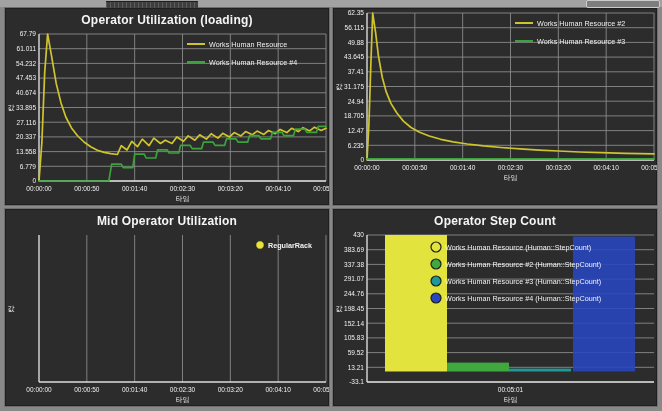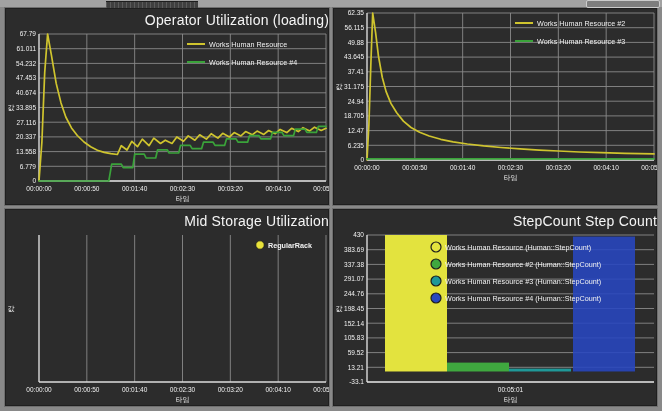--- a/index.html
+++ b/index.html
@@ -37,24 +37,24 @@
     padding:0 4px 4px 4px;
   }
   .panel{
     background:#2c2c2c;
     border:1px solid #6f6f6f;
     box-shadow:inset 0 0 0 1px #1f1f1f;
     overflow:hidden;
   }
   .panel-title{
     height:21px;line-height:24px;
-    text-align:right;
+    text-align:center;
     color:#f5f5f5;
-    font-size:14px;
-    font-weight:normal;
+    font-size:12px;
+    font-weight:bold;
     letter-spacing:0.2px;
     white-space:nowrap;
   }
   svg.chart{display:block;width:324px;height:175px;}
 </style>
 </head>
 <body>
 
 <div class="top-strip">
   <div class="top-tab"></div>
@@ -158,21 +158,21 @@
         <polyline points="34.0,152.0 35.9,116.6 37.8,57.7 39.7,5.1 42.6,24.7 45.5,48.3 49.3,69.5 53.1,83.6 57.9,95.4 63.7,104.8 70.4,113.1 78.0,119.5 86.6,124.2 96.2,128.0 107.7,131.3 120.1,133.8 134.4,136.0 150.7,137.9 167.9,139.5 187.1,140.9 206.2,142.1 225.3,143.0 246.4,144.0 268.4,144.7 292.3,145.4 321.0,145.9" fill="none" stroke="#cfc42e" stroke-width="1.7" stroke-linejoin="round" stroke-linecap="round"></polyline>
         <polyline points="34.0,150.8 321.0,150.8" fill="none" stroke="#3aa33a" stroke-width="1.7" stroke-linejoin="round" stroke-linecap="round"></polyline>
         <line x1="182" x2="200" y1="15" y2="15" stroke="#cfc42e" stroke-width="2"></line>
         <text x="204" y="17.5" fill="#f2f2f2" font-size="7.2" font-family="&quot;Liberation Sans&quot;,sans-serif">Works Human Resource #2</text>
         <line x1="182" x2="200" y1="33" y2="33" stroke="#3aa33a" stroke-width="2"></line>
         <text x="204" y="35.5" fill="#f2f2f2" font-size="7.2" font-family="&quot;Liberation Sans&quot;,sans-serif">Works Human Resource #3</text>
       </svg>
   </div>
 
   <div class="panel">
-    <div class="panel-title">Mid Storage Utilization</div>
+    <div class="panel-title">Mid Operator Utilization</div>
     <svg class="chart" viewBox="0 0 324 175" preserveAspectRatio="none">
         <line x1="81.83333333333333" x2="81.83333333333333" y1="5" y2="152" stroke="#8a8a8a" stroke-width="0.9"></line>
         <line x1="129.66666666666666" x2="129.66666666666666" y1="5" y2="152" stroke="#8a8a8a" stroke-width="0.9"></line>
         <line x1="177.5" x2="177.5" y1="5" y2="152" stroke="#8a8a8a" stroke-width="0.9"></line>
         <line x1="225.33333333333331" x2="225.33333333333331" y1="5" y2="152" stroke="#8a8a8a" stroke-width="0.9"></line>
         <line x1="273.1666666666667" x2="273.1666666666667" y1="5" y2="152" stroke="#8a8a8a" stroke-width="0.9"></line>
         <line x1="321" x2="321" y1="5" y2="152" stroke="#8a8a8a" stroke-width="0.9"></line>
         <line x1="34" x2="34" y1="5" y2="152" stroke="#dcdcdc" stroke-width="1.4"></line>
         <line x1="34" x2="321" y1="152" y2="152" stroke="#dcdcdc" stroke-width="1.4"></line>
         <text x="34" y="162" fill="#f2f2f2" font-size="6.5" text-anchor="middle" font-family="&quot;Liberation Sans&quot;,sans-serif">00:00:00</text>
@@ -183,21 +183,21 @@
         <text x="273.1666666666667" y="162" fill="#f2f2f2" font-size="6.5" text-anchor="middle" font-family="&quot;Liberation Sans&quot;,sans-serif">00:04:10</text>
         <text x="321" y="162" fill="#f2f2f2" font-size="6.5" text-anchor="middle" font-family="&quot;Liberation Sans&quot;,sans-serif">00:05:00</text>
         <text x="177.5" y="171.5" fill="#f2f2f2" font-size="7" text-anchor="middle" font-family="&quot;Liberation Sans&quot;,sans-serif">타임</text>
         <text x="6" y="80.5" fill="#f2f2f2" font-size="7" text-anchor="middle" font-family="&quot;Liberation Sans&quot;,sans-serif">값</text>
         <circle cx="255" cy="15" r="4.2" fill="#e8e23a" stroke="#1a1a1a" stroke-width="0.8"></circle>
         <text x="263" y="17.5" fill="#f2f2f2" font-size="7.2" font-weight="bold" font-family="&quot;Liberation Sans&quot;,sans-serif">RegularRack</text>
       </svg>
   </div>
 
   <div class="panel">
-    <div class="panel-title">StepCount Step Count</div>
+    <div class="panel-title">Operator Step Count</div>
     <svg class="chart" viewBox="0 0 324 175" preserveAspectRatio="none">
         <line x1="34" x2="321" y1="152" y2="152" stroke="#8a8a8a" stroke-width="0.9"></line>
         <line x1="34" x2="321" y1="137.3" y2="137.3" stroke="#8a8a8a" stroke-width="0.9"></line>
         <line x1="34" x2="321" y1="122.6" y2="122.6" stroke="#8a8a8a" stroke-width="0.9"></line>
         <line x1="34" x2="321" y1="107.9" y2="107.9" stroke="#8a8a8a" stroke-width="0.9"></line>
         <line x1="34" x2="321" y1="93.19999999999999" y2="93.19999999999999" stroke="#8a8a8a" stroke-width="0.9"></line>
         <line x1="34" x2="321" y1="78.5" y2="78.5" stroke="#8a8a8a" stroke-width="0.9"></line>
         <line x1="34" x2="321" y1="63.8" y2="63.8" stroke="#8a8a8a" stroke-width="0.9"></line>
         <line x1="34" x2="321" y1="49.10000000000001" y2="49.10000000000001" stroke="#8a8a8a" stroke-width="0.9"></line>
         <line x1="34" x2="321" y1="34.39999999999999" y2="34.39999999999999" stroke="#8a8a8a" stroke-width="0.9"></line>

